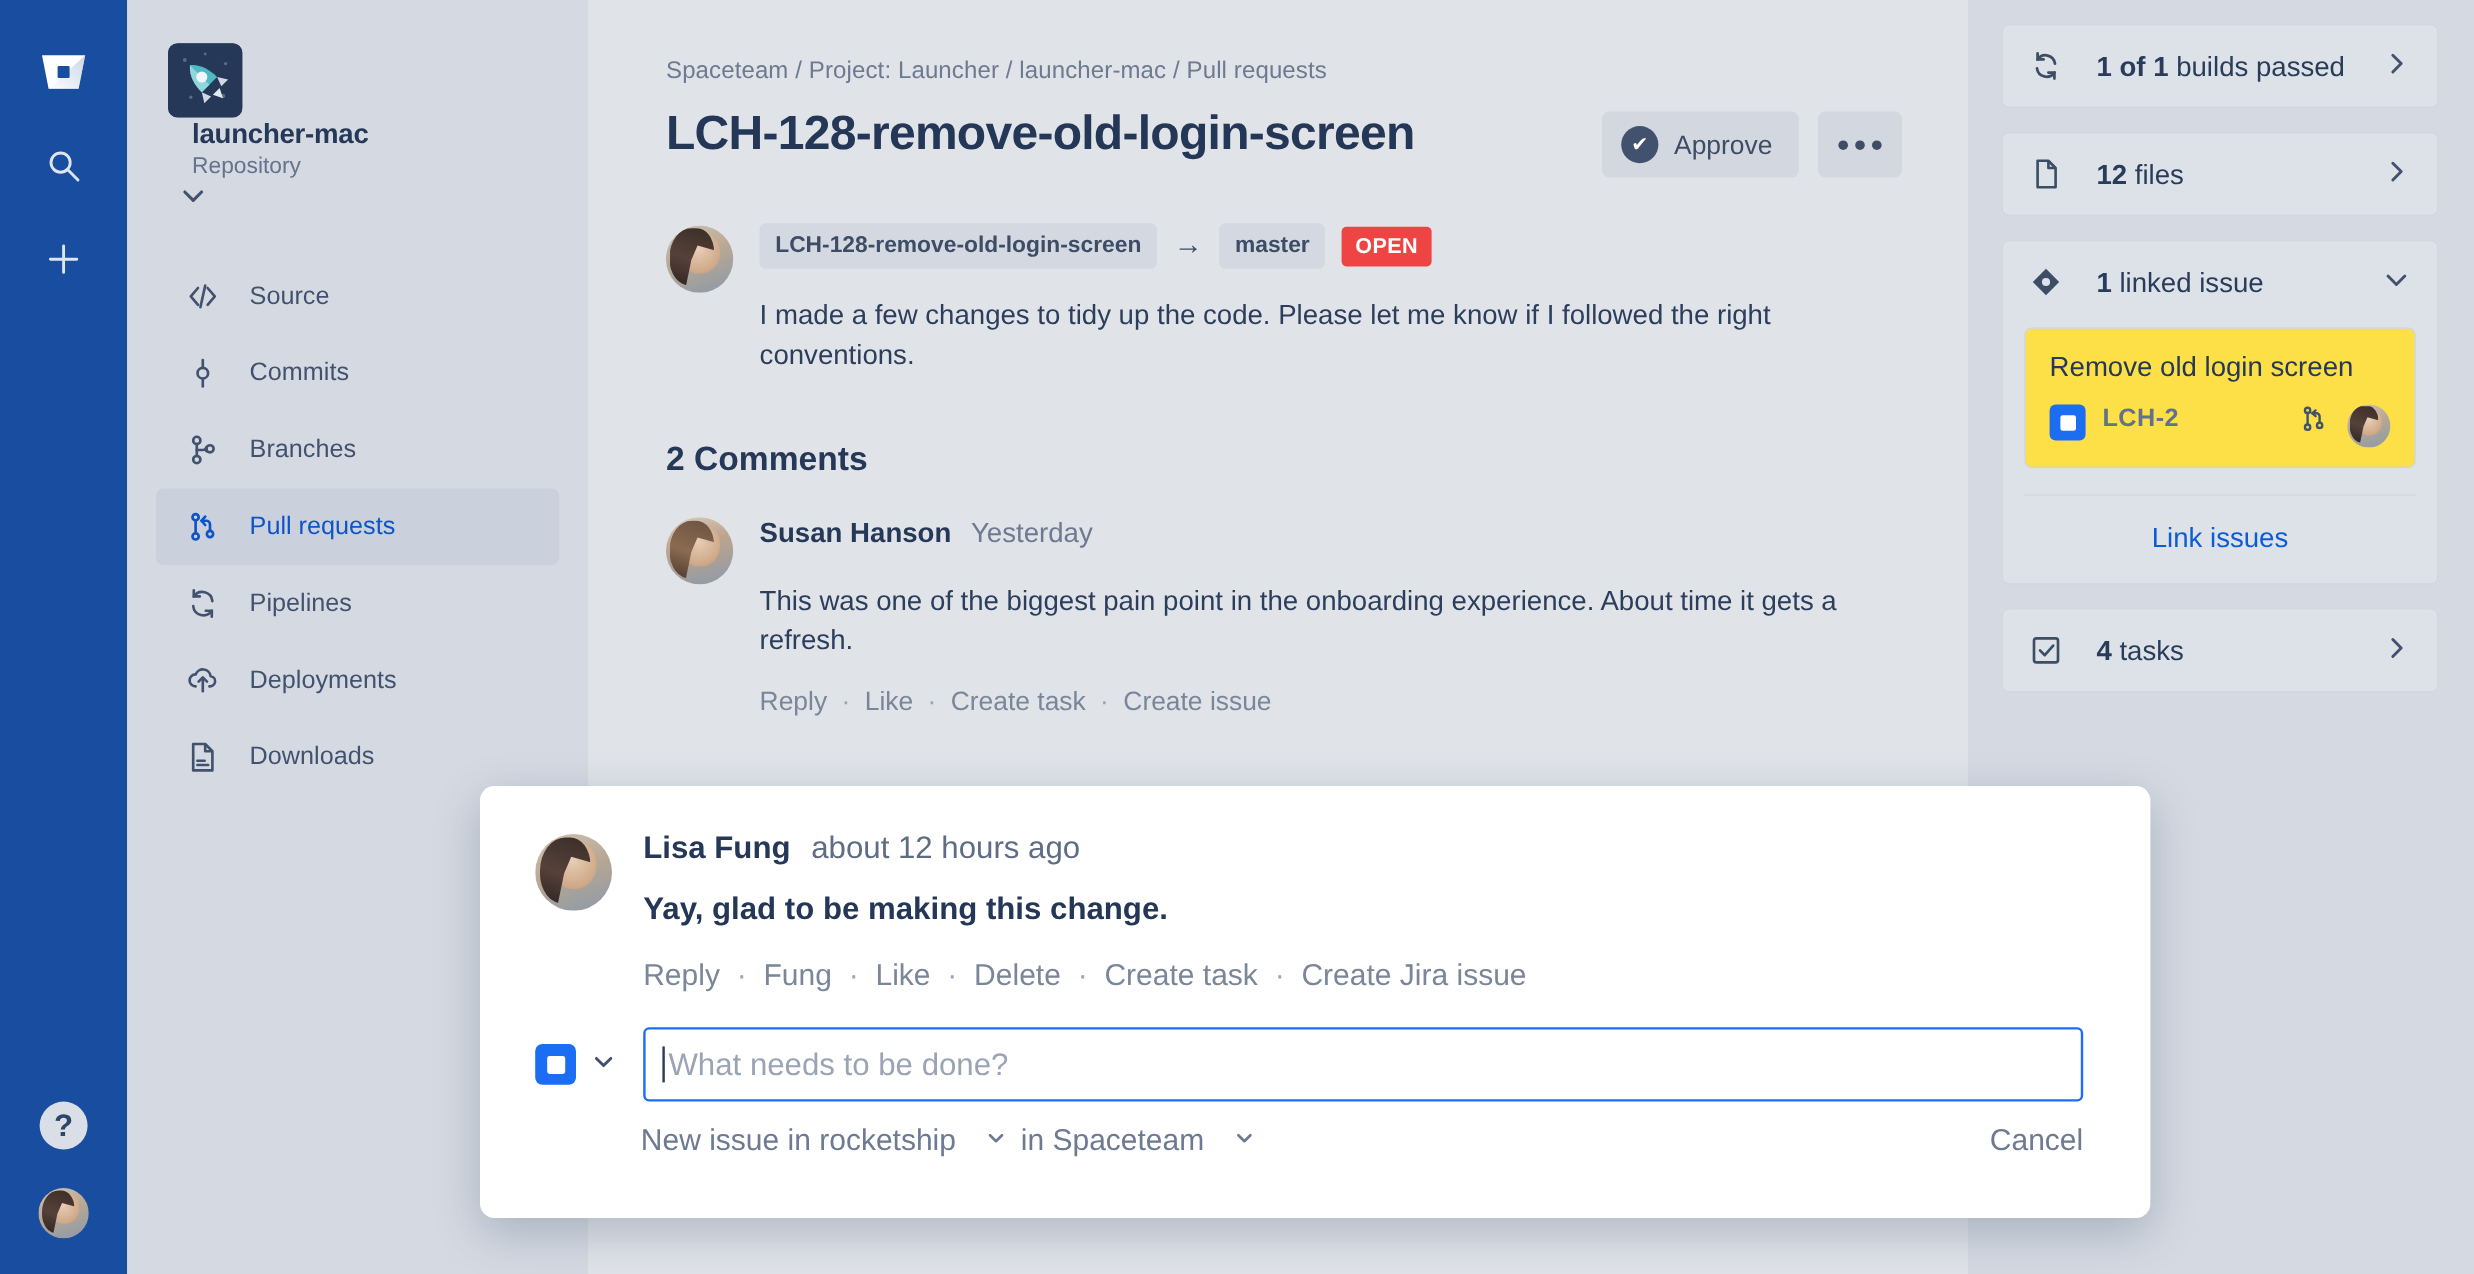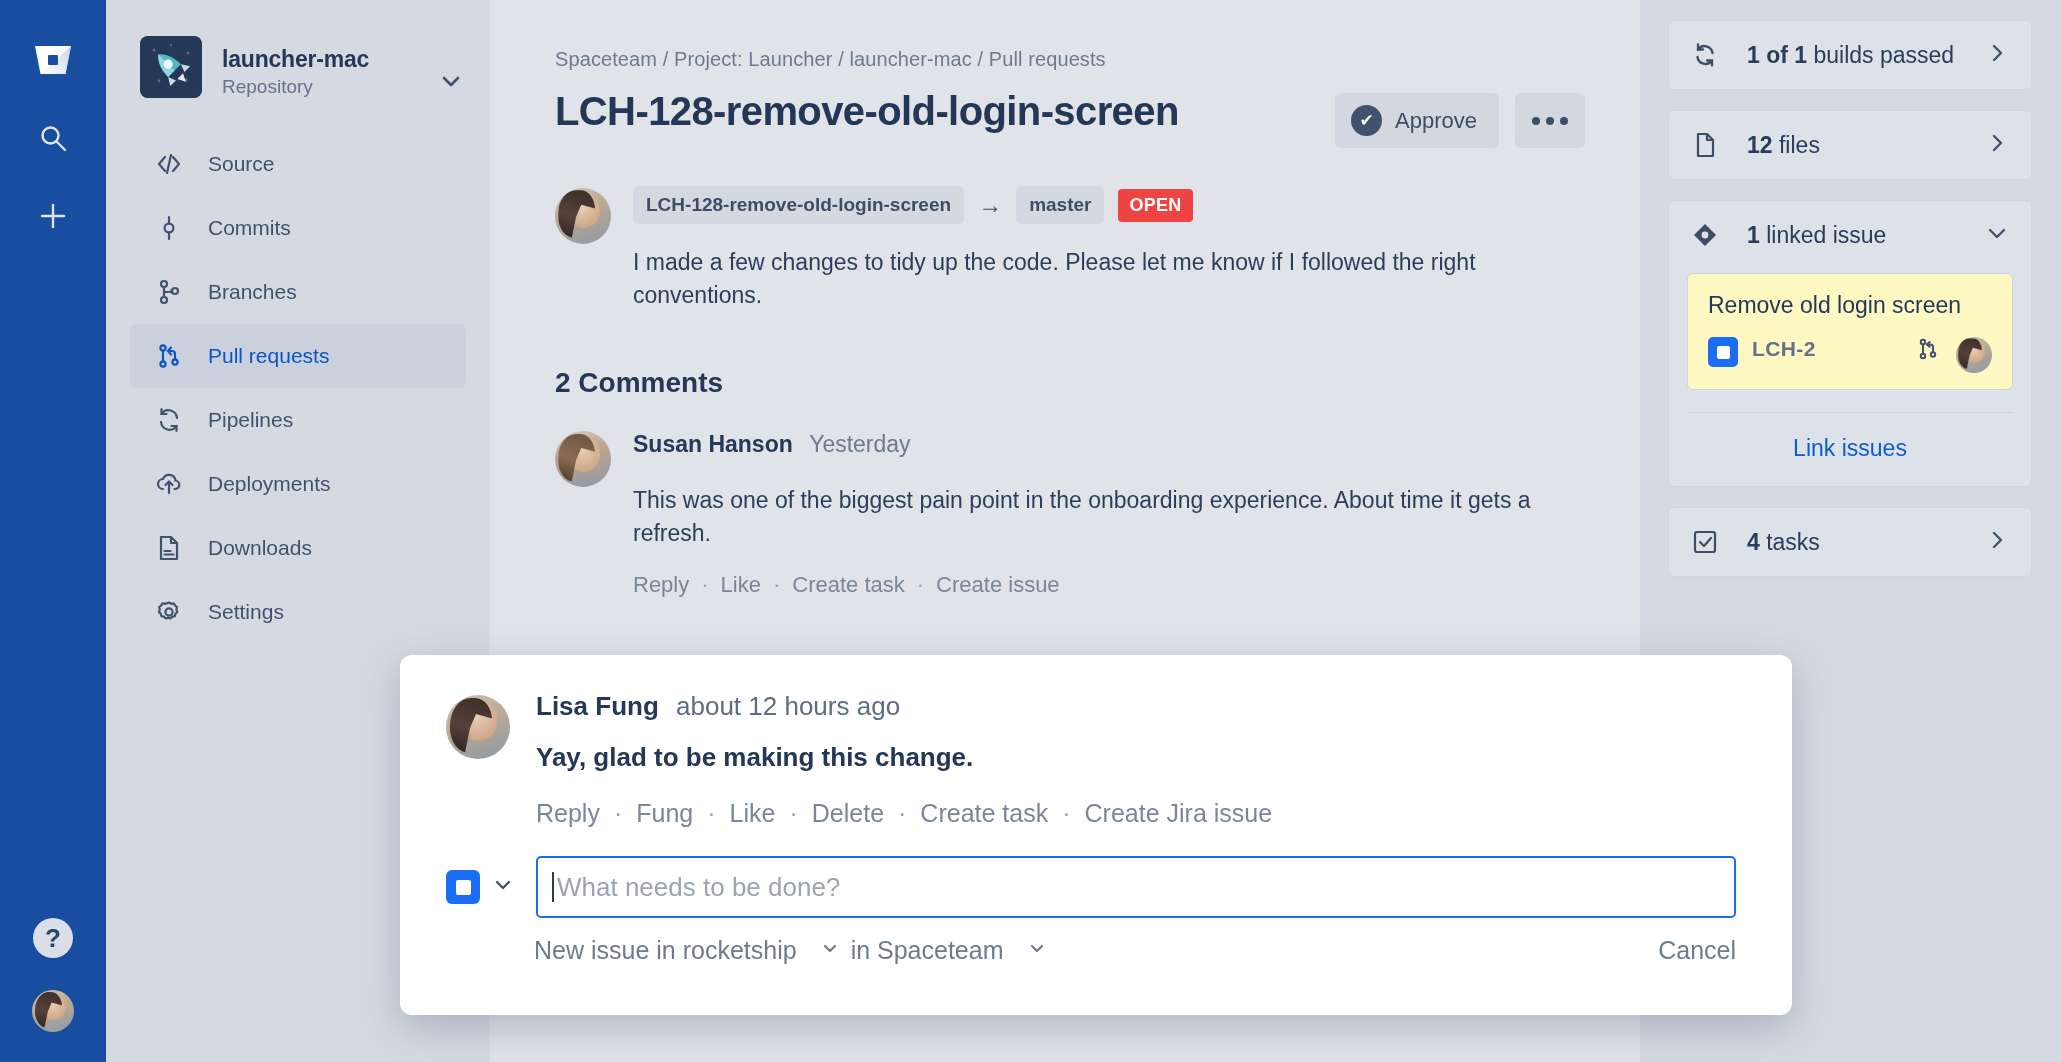--- a/index.html
+++ b/index.html
@@ -42,22 +42,23 @@
     overflow: hidden; border: 2px solid #184da0;
   }
 
   
   .nav {
     position: absolute; left: 106px; top: 0;
     width: 384px; height: 1062px;
     background: #d5dae2;
   }
   .repo-head {
-    display: flex; align-items: flex-end;
+    display: flex; align-items: flex-start;
     padding: 36px 26px 0 34px;
+    flex-direction: column;
   }
   .repo-avatar {
     width: 62px; height: 62px; border-radius: 8px;
     background: #253858; flex: none;
     position: relative; overflow: hidden;
   }
   .repo-meta { margin-left: 20px; flex: 1; min-width: 0; }
   .repo-name {
     font-size: 23px; font-weight: bold; color: #253858;
     letter-spacing: -0.2px; line-height: 1.2;
@@ -164,21 +165,21 @@
     height: 68px; padding: 0 22px;
     font-size: 23px; color: #293c5a;
   }
   .card-row .ci { width: 34px; flex: none; display:flex; align-items:center; color:#3d4d66;}
   .card-row .cl { margin-left: 22px; flex: 1; }
   .card-row .cl b { font-weight: bold; }
   .chev-r { color: #42526e; font-size: 26px; line-height: 1; }
 
   .issue-card {
     margin: 4px 18px 0 18px;
-    background: #fef9c3; border: 1px solid #cdd4de;
+    background: #fde047; border: 1px solid #cdd4de;
     border-radius: 6px; padding: 18px 20px 16px 20px;
   }
   .issue-title { font-size: 23px; color: #253858; }
   .issue-meta { display: flex; align-items: flex-start; margin-top: 18px; }
   .jira-sq {
     width: 30px; height: 30px; border-radius: 5px; background: #1b6ef3;
     display:flex; align-items:center; justify-content:center; flex:none;
   }
   .jira-sq i { width: 13px; height: 13px; background: #fff; border-radius: 2px; display:block;}
   .issue-key { font-size: 21px; font-weight: bold; color: #63718a; margin-left: 14px; letter-spacing:.4px;}
@@ -403,29 +404,20 @@
           <svg viewBox="0 0 28 28" width="28" height="28" fill="none" stroke="#42526e" stroke-width="2.2" stroke-linejoin="round">
             <path d="M6 3 h10 l6 6 v16 h-16z"></path>
               <path d="M16 3 v6 h6"></path>
             <path d="M9.5 17 h6" stroke-linecap="round"></path>
               <path d="M9.5 20.5 h9" stroke-linecap="round"></path>
           </svg>
         </span>
         <span class="nl">Downloads</span>
       </div>
 
-      <div class="nav-item">
-        <span class="ni">
-          <svg viewBox="0 0 28 28" width="28" height="28" fill="none" stroke="#42526e" stroke-width="2.2" stroke-linejoin="round">
-            <path d="M14 4.5 l2.2 1.4 2.5 -.6 1.3 2.2 2 1.6 -.6 2.5 .9 2.4 -1.9 1.7 -.6 2.5 -2.5 .5 -1.8 1.8 -2.4 -.9 -2.4 .9 -1.8 -1.8 -2.5 -.5 -.6 -2.5 -1.9 -1.7 .9 -2.4 -.6 -2.5 2 -1.6 1.3 -2.2 2.5 .6z"></path>
-            <circle cx="14" cy="14" r="3.6"></circle>
-          </svg>
-        </span>
-        <span class="nl">Settings</span>
-      </div>
     </div>
   </div>
 
   <div class="main">
     <div class="crumbs">Spaceteam / Project: Launcher / launcher-mac / Pull requests</div>
 
     <div class="title-row">
       <div class="pr-title">LCH-128-remove-old-login-screen</div>
       <div class="title-actions">
         <div class="btn-approve">

